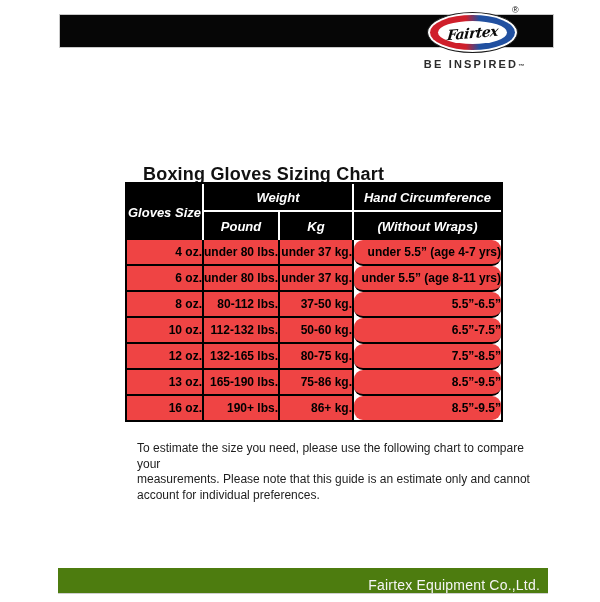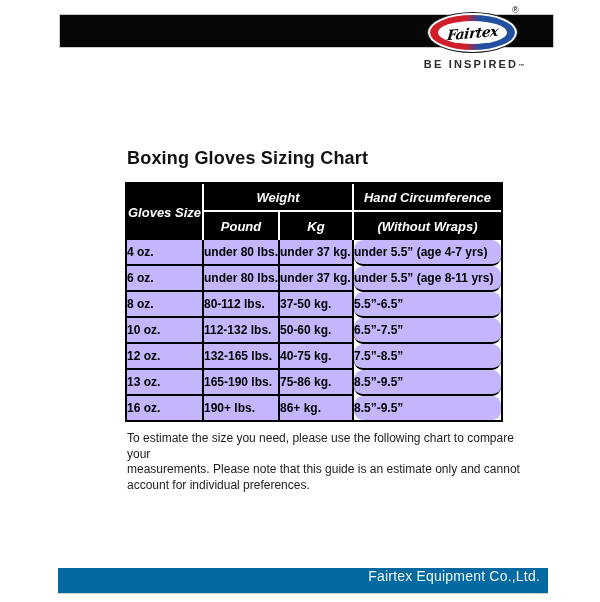--- a/index.html
+++ b/index.html
@@ -33,53 +33,53 @@
   }
   .reg-mark{position:absolute;left:512px;top:6px;font-size:9px;color:#111;line-height:1;}
   .tagline{
     position:absolute;left:414px;top:58px;width:120px;text-align:center;
     font-size:11px;font-weight:bold;letter-spacing:2.2px;color:#2b2b2b;white-space:nowrap;
   }
   .tagline .tm{font-size:6px;letter-spacing:0;vertical-align:baseline;}
   
   .page-title{
     position:absolute;left:127px;top:148px;font-size:18px;font-weight:bold;
-    color:#121212;letter-spacing:0.2px;margin:0;
+    color:#121212;letter-spacing:0.2px;margin:16px;
   }
   
   table.size-chart{
     position:absolute;left:125px;top:182px;width:378px;
     border:2px solid #000;border-collapse:separate;border-spacing:0;
     table-layout:fixed;
   }
   .size-chart th{
     background:#000;color:#fff;font-weight:bold;font-style:italic;
     font-size:13px;padding:0;white-space:nowrap;overflow:hidden;
   }
   .size-chart thead tr:first-child th{height:26px;}
   .size-chart thead tr:last-child th{height:28px;}
   th.sep-r{border-right:2px solid #fff;}
   th.sep-b{border-bottom:2px solid #fff;}
   .size-chart td{
-    background:#c4b5fd;color:#000;font-weight:bold;font-size:12px;
-    text-align:left;height:24px;padding:0;white-space:nowrap;
+    background:#ef4444;color:#000;font-weight:bold;font-size:12px;
+    text-align:right;height:24px;padding:0;white-space:nowrap;
     border-right:2px solid #000;
   }
   .size-chart td:last-child{border-right:none;border-radius:9px;}
   .size-chart tbody tr:not(:last-child) td{border-bottom:2px solid #000;}
   
   .note{
-    position:absolute;left:125px;top:429px;width:395px;margin:2px;
+    position:absolute;left:125px;top:429px;width:395px;margin:12px;
     font-size:12px;line-height:15.5px;color:#1d1d1d;white-space:pre-line;
   }
   
   .bottom-bar{
     position:absolute;left:58px;top:568px;width:490px;height:25px;
-    background:#0369a1;box-shadow:0 1px 0 #cfcfcf;
-    display:flex;align-items:flex-start;justify-content:flex-end;
+    background:#4d7c0f;box-shadow:0 1px 0 #cfcfcf;
+    display:flex;align-items:flex-end;justify-content:flex-end;
     box-sizing:border-box;padding-right:8px;
   }
   .bottom-bar .company{color:#f5f5f5;font-size:14px;letter-spacing:0.2px;}
 </style>
 </head>
 <body>
 
 <div class="top-bar"></div>
 
 <div class="logo">
@@ -135,21 +135,21 @@
     </tr>
     <tr>
       <td>10 oz.</td>
       <td>112-132 lbs.</td>
       <td>50-60 kg.</td>
       <td>6.5”-7.5”</td>
     </tr>
     <tr>
       <td>12 oz.</td>
       <td>132-165 lbs.</td>
-      <td>40-75 kg.</td>
+      <td>80-75 kg.</td>
       <td>7.5”-8.5”</td>
     </tr>
     <tr>
       <td>13 oz.</td>
       <td>165-190 lbs.</td>
       <td>75-86 kg.</td>
       <td>8.5”-9.5”</td>
     </tr>
     <tr>
       <td>16 oz.</td>

